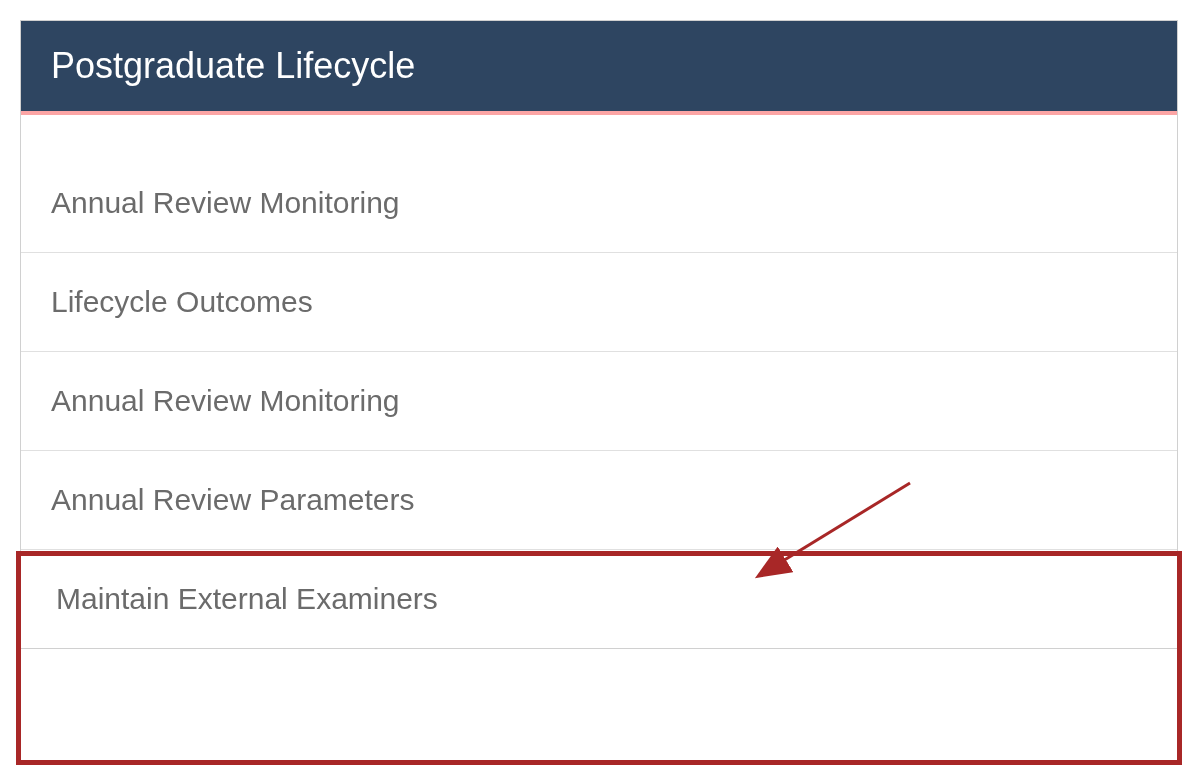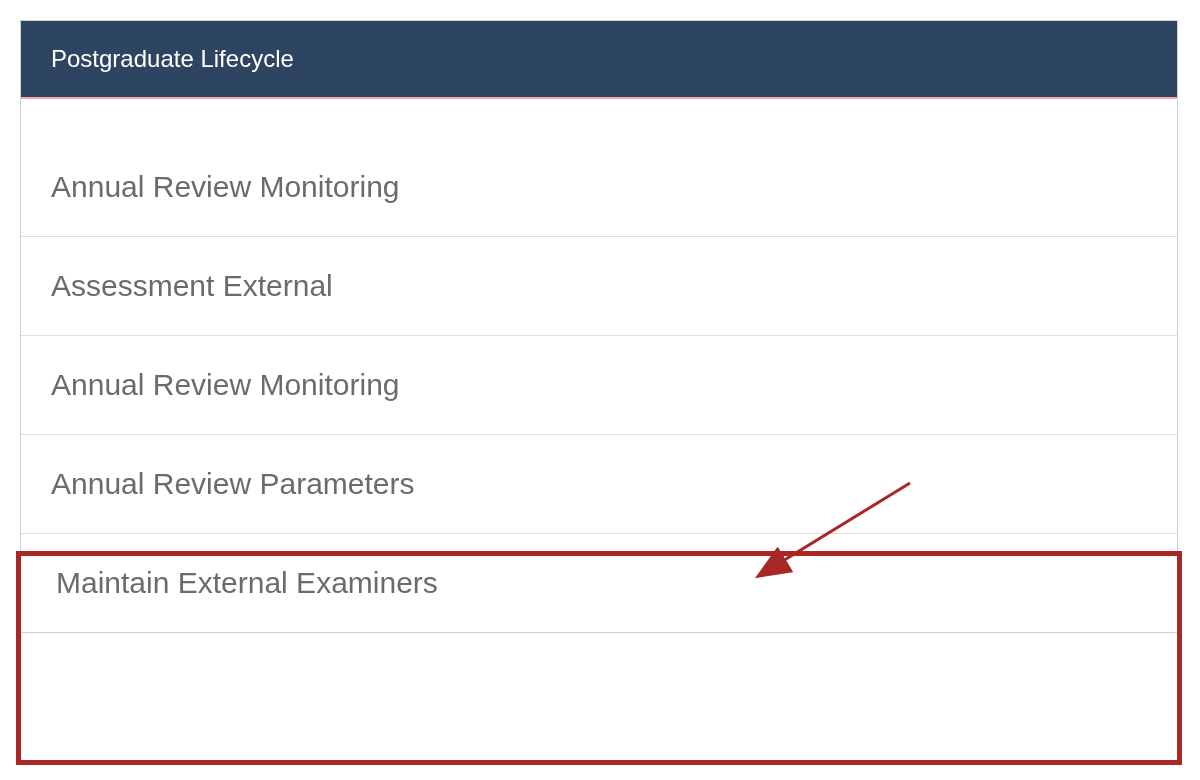--- a/index.html
+++ b/index.html
@@ -19,23 +19,23 @@
       top: 20px;
       left: 20px;
       width: 1158px;
       border: 1px solid #d0d0d0;
       background: #ffffff;
     }
     .panel-header {
       background: #2e4561;
       color: #ffffff;
       padding: 24px 30px;
-      font-size: 24px;
+      font-size: 36px;
       font-weight: 400;
-      border-bottom: 2px solid #fca5a5;
+      border-bottom: 4px solid #fca5a5;
     }
     .menu-list {
       list-style: none;
       margin-top: 39px;
     }
     .menu-item {
       padding: 32px 30px;
       border-bottom: 1px solid #e0e0e0;
       font-size: 30px;
       color: #6b6b6b;
@@ -59,21 +59,21 @@
 </head>
 <body>
 
 <div class="panel">
   <div class="panel-header">Postgraduate Lifecycle</div>
   <ul class="menu-list">
     <li class="menu-item">
       <span>Annual Review Monitoring</span>
     </li>
     <li class="menu-item">
-      <span>Assessment External</span>
+      <span>Lifecycle Outcomes</span>
     </li>
     <li class="menu-item">
       <span>Annual Review Monitoring</span>
     </li>
     <li class="menu-item">
       <span>Annual Review Parameters</span>
     </li>
     <li class="menu-item">
       <span>Maintain External Examiners</span>
     </li>

